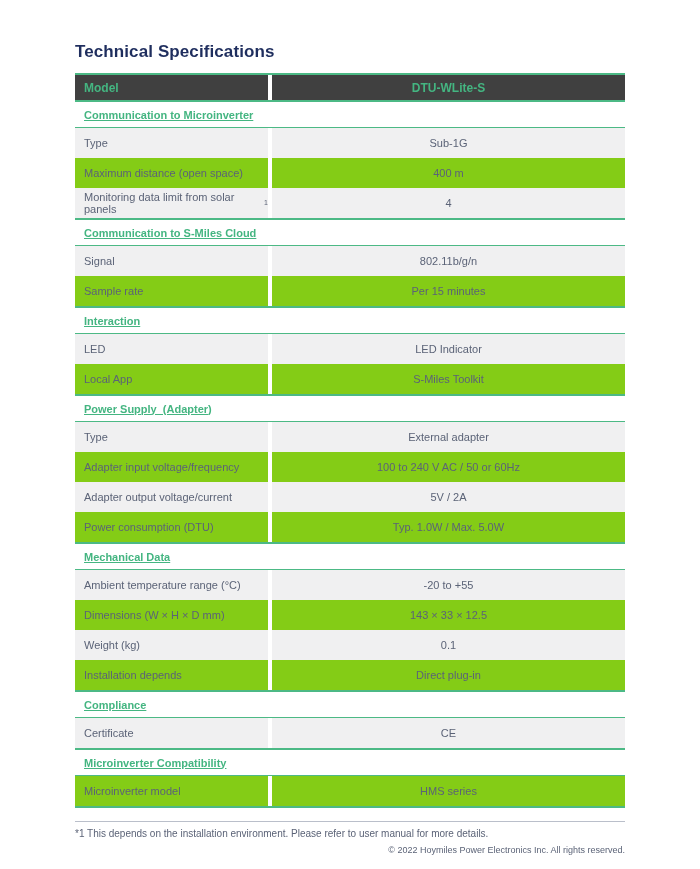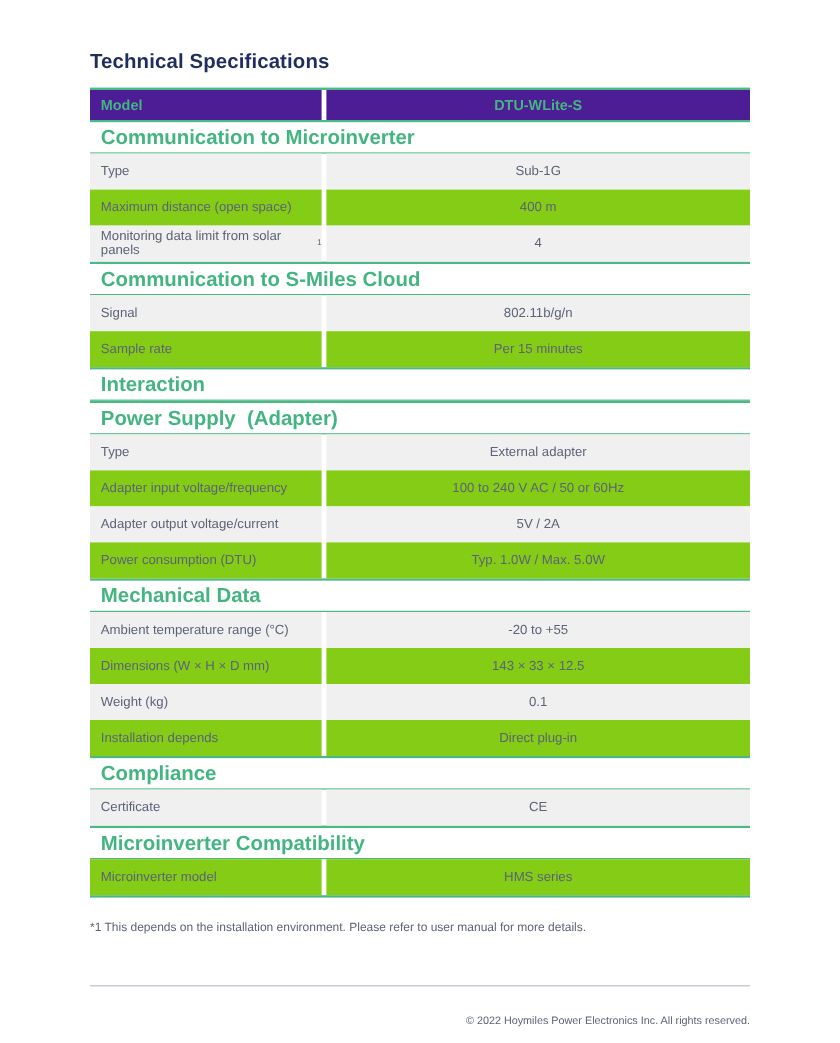--- a/index.html
+++ b/index.html
@@ -18,36 +18,37 @@
   .title {
     color: #1f2e5e;
     font-size: 17px;
     font-weight: bold;
     letter-spacing: 0.1px;
     margin-bottom: 11px;
   }
   .spec-table { width: 100%; border-top: 2px solid #4cb985; }
   .row { display: flex; gap: 4px; }
   .header-row { border-bottom: 2px solid #4cb985; }
-  .header-row .cell { background: #4c1d95; height: 25px; }
+  .header-row .cell { background: #404040; height: 25px; }
   .cell { display: flex; align-items: center; }
   .cell-label { flex: 0 0 193px; width: 193px; padding-left: 9px; }
   .cell-value { flex: 1; justify-content: center; text-align: center; }
   .header-row .cell-label, .header-row .cell-value {
     color: #44b581; font-weight: bold; font-size: 12px;
   }
   .section { border-bottom: 2px solid #4cb985; }
   .section-title {
     height: 26px;
     display: flex; align-items: center;
     padding-left: 9px;
-    color: #44b581; font-weight: bold; font-size: 17px;
+    color: #44b581; font-weight: bold; font-size: 11px;
     border-bottom: 1px solid #4cb985;
     white-space: pre-wrap;
     background: #ffffff;
+    text-decoration: underline;
   }
   .data-row { height: 30px; }
   .data-row .cell { font-size: 11px; color: #5b6377; background: #84cc16; }
   .data-row.shaded .cell { background: #f0f0f1; }
   sup { font-size: 7px; vertical-align: super; line-height: 0; }
   .footnote {
     margin-top: 20px;
     font-size: 10px;
     color: #5b6377;
   }
@@ -105,20 +106,31 @@
 
   <div class="row data-row">
     <div class="cell cell-label">Sample rate</div>
     <div class="cell cell-value">Per 15 minutes</div>
   </div>
 </div>
   </div>
 
   <div class="section">
     <div class="section-title">Interaction</div>
+    <div class="section-rows">
+  <div class="row data-row shaded">
+    <div class="cell cell-label">LED</div>
+    <div class="cell cell-value">LED Indicator</div>
+  </div>
+
+  <div class="row data-row">
+    <div class="cell cell-label">Local App</div>
+    <div class="cell cell-value">S-Miles Toolkit</div>
+  </div>
+</div>
   </div>
 
   <div class="section">
     <div class="section-title">Power Supply  (Adapter)</div>
     <div class="section-rows">
   <div class="row data-row shaded">
     <div class="cell cell-label">Type</div>
     <div class="cell cell-value">External adapter</div>
   </div>
 

